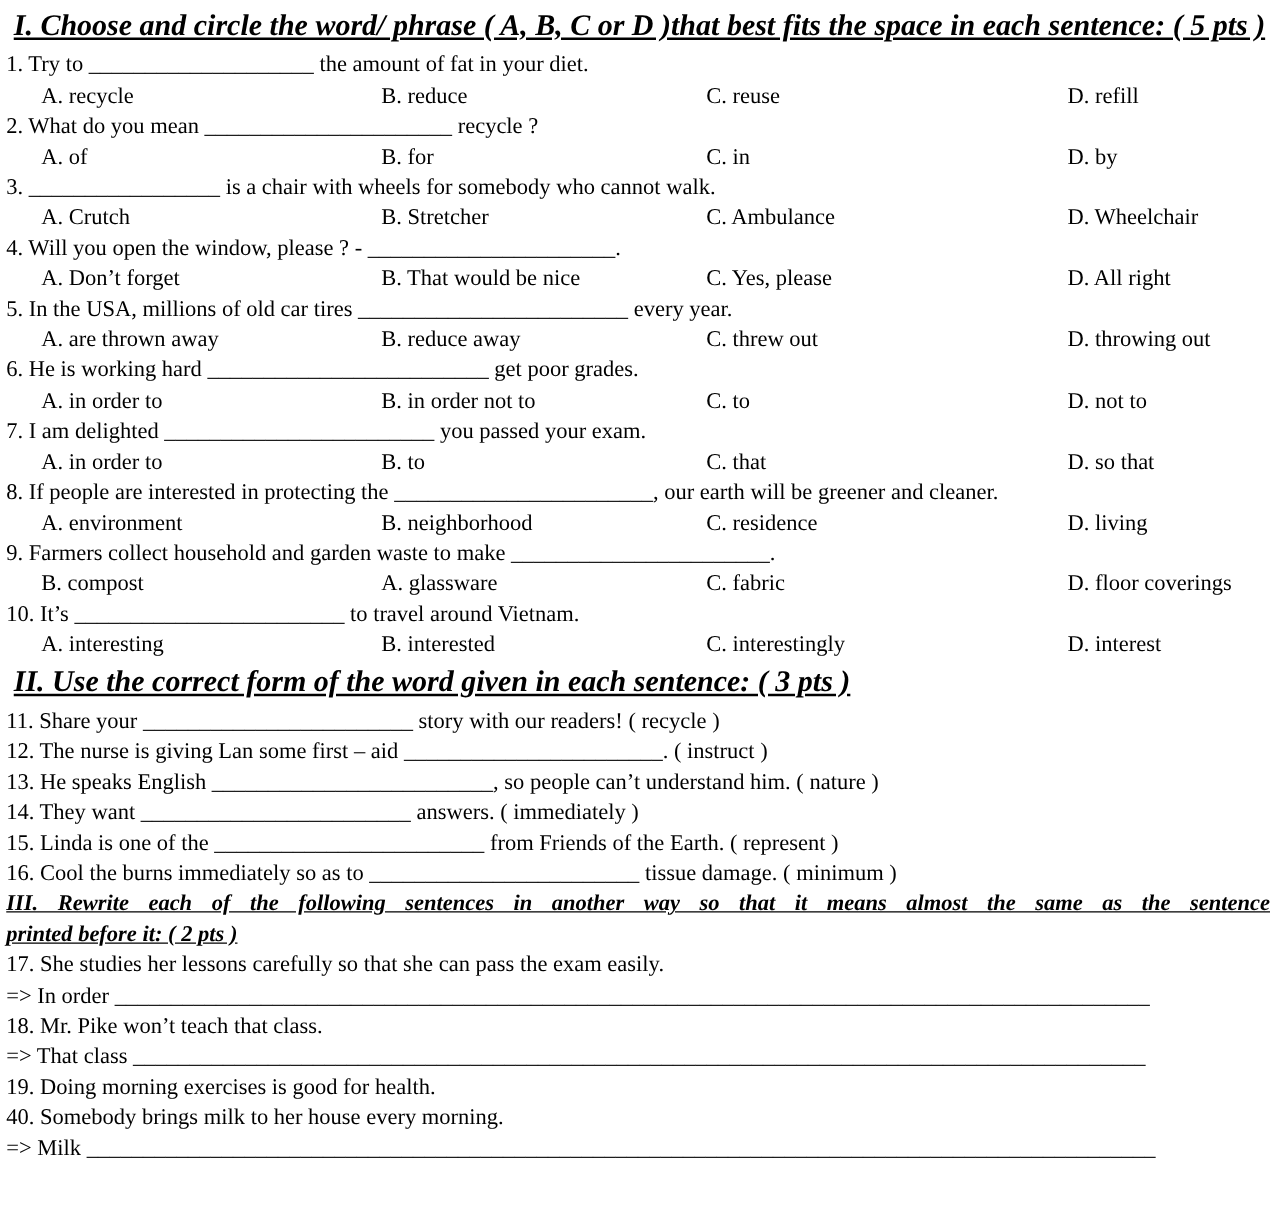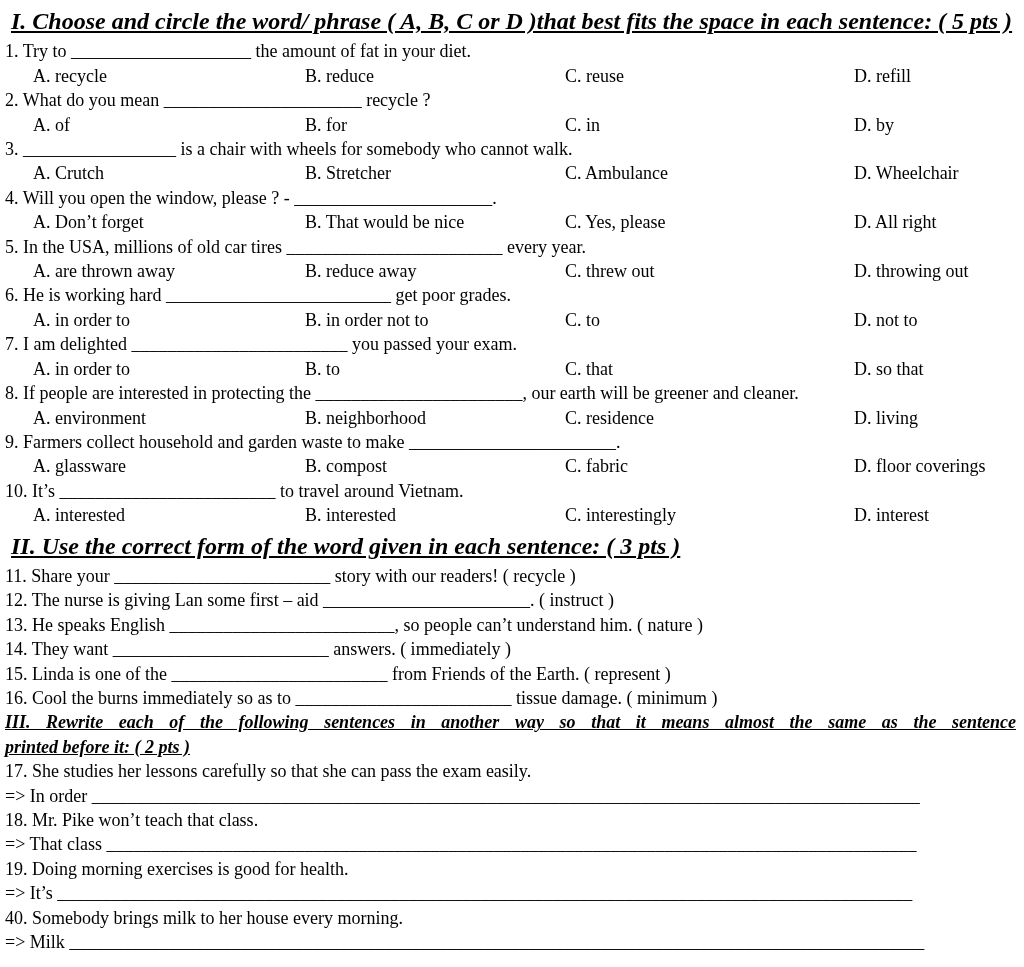--- a/index.html
+++ b/index.html
@@ -126,31 +126,31 @@
       <span class="opt">A. environment</span>
       <span class="opt">B. neighborhood</span>
       <span class="opt">C. residence</span>
       <span class="opt">D. living</span>
     </div>
   </div>
 
   <div>
     <div class="line">9. Farmers collect household and garden waste to make _______________________.</div>
     <div class="options">
+      <span class="opt">B. compost</span>
       <span class="opt">A. glassware</span>
-      <span class="opt">B. compost</span>
       <span class="opt">C. fabric</span>
       <span class="opt">D. floor coverings</span>
     </div>
   </div>
 
   <div>
     <div class="line">10. It’s ________________________ to travel around Vietnam.</div>
     <div class="options">
-      <span class="opt">A. interested</span>
+      <span class="opt">A. interesting</span>
       <span class="opt">B. interested</span>
       <span class="opt">C. interestingly</span>
       <span class="opt">D. interest</span>
     </div>
   </div>
 
   <h2 class="sec-heading">II. Use the correct form of the word given in each sentence: ( 3 pts )</h2>
 
   <div class="line">11. Share your ________________________ story with our readers! ( recycle )</div>
   <div class="line">12. The nurse is giving Lan some first – aid _______________________. ( instruct )</div>
@@ -164,18 +164,17 @@
     <div>printed before it: ( 2 pts )</div>
   </div>
 
   <div class="line">17. She studies her lessons carefully so that she can pass the exam easily.</div>
   <div class="line">=&gt; In order ____________________________________________________________________________________________</div>
 
   <div class="line">18. Mr. Pike won’t teach that class.</div>
   <div class="line">=&gt; That class __________________________________________________________________________________________</div>
 
   <div class="line">19. Doing morning exercises is good for health.</div>
-  <div class="line">=&gt; It’s _______________________________________________________________________________________________</div>
 
   <div class="line">40. Somebody brings milk to her house every morning.</div>
   <div class="line">=&gt; Milk _______________________________________________________________________________________________</div>
 
 </div>
 
 </body></html>

